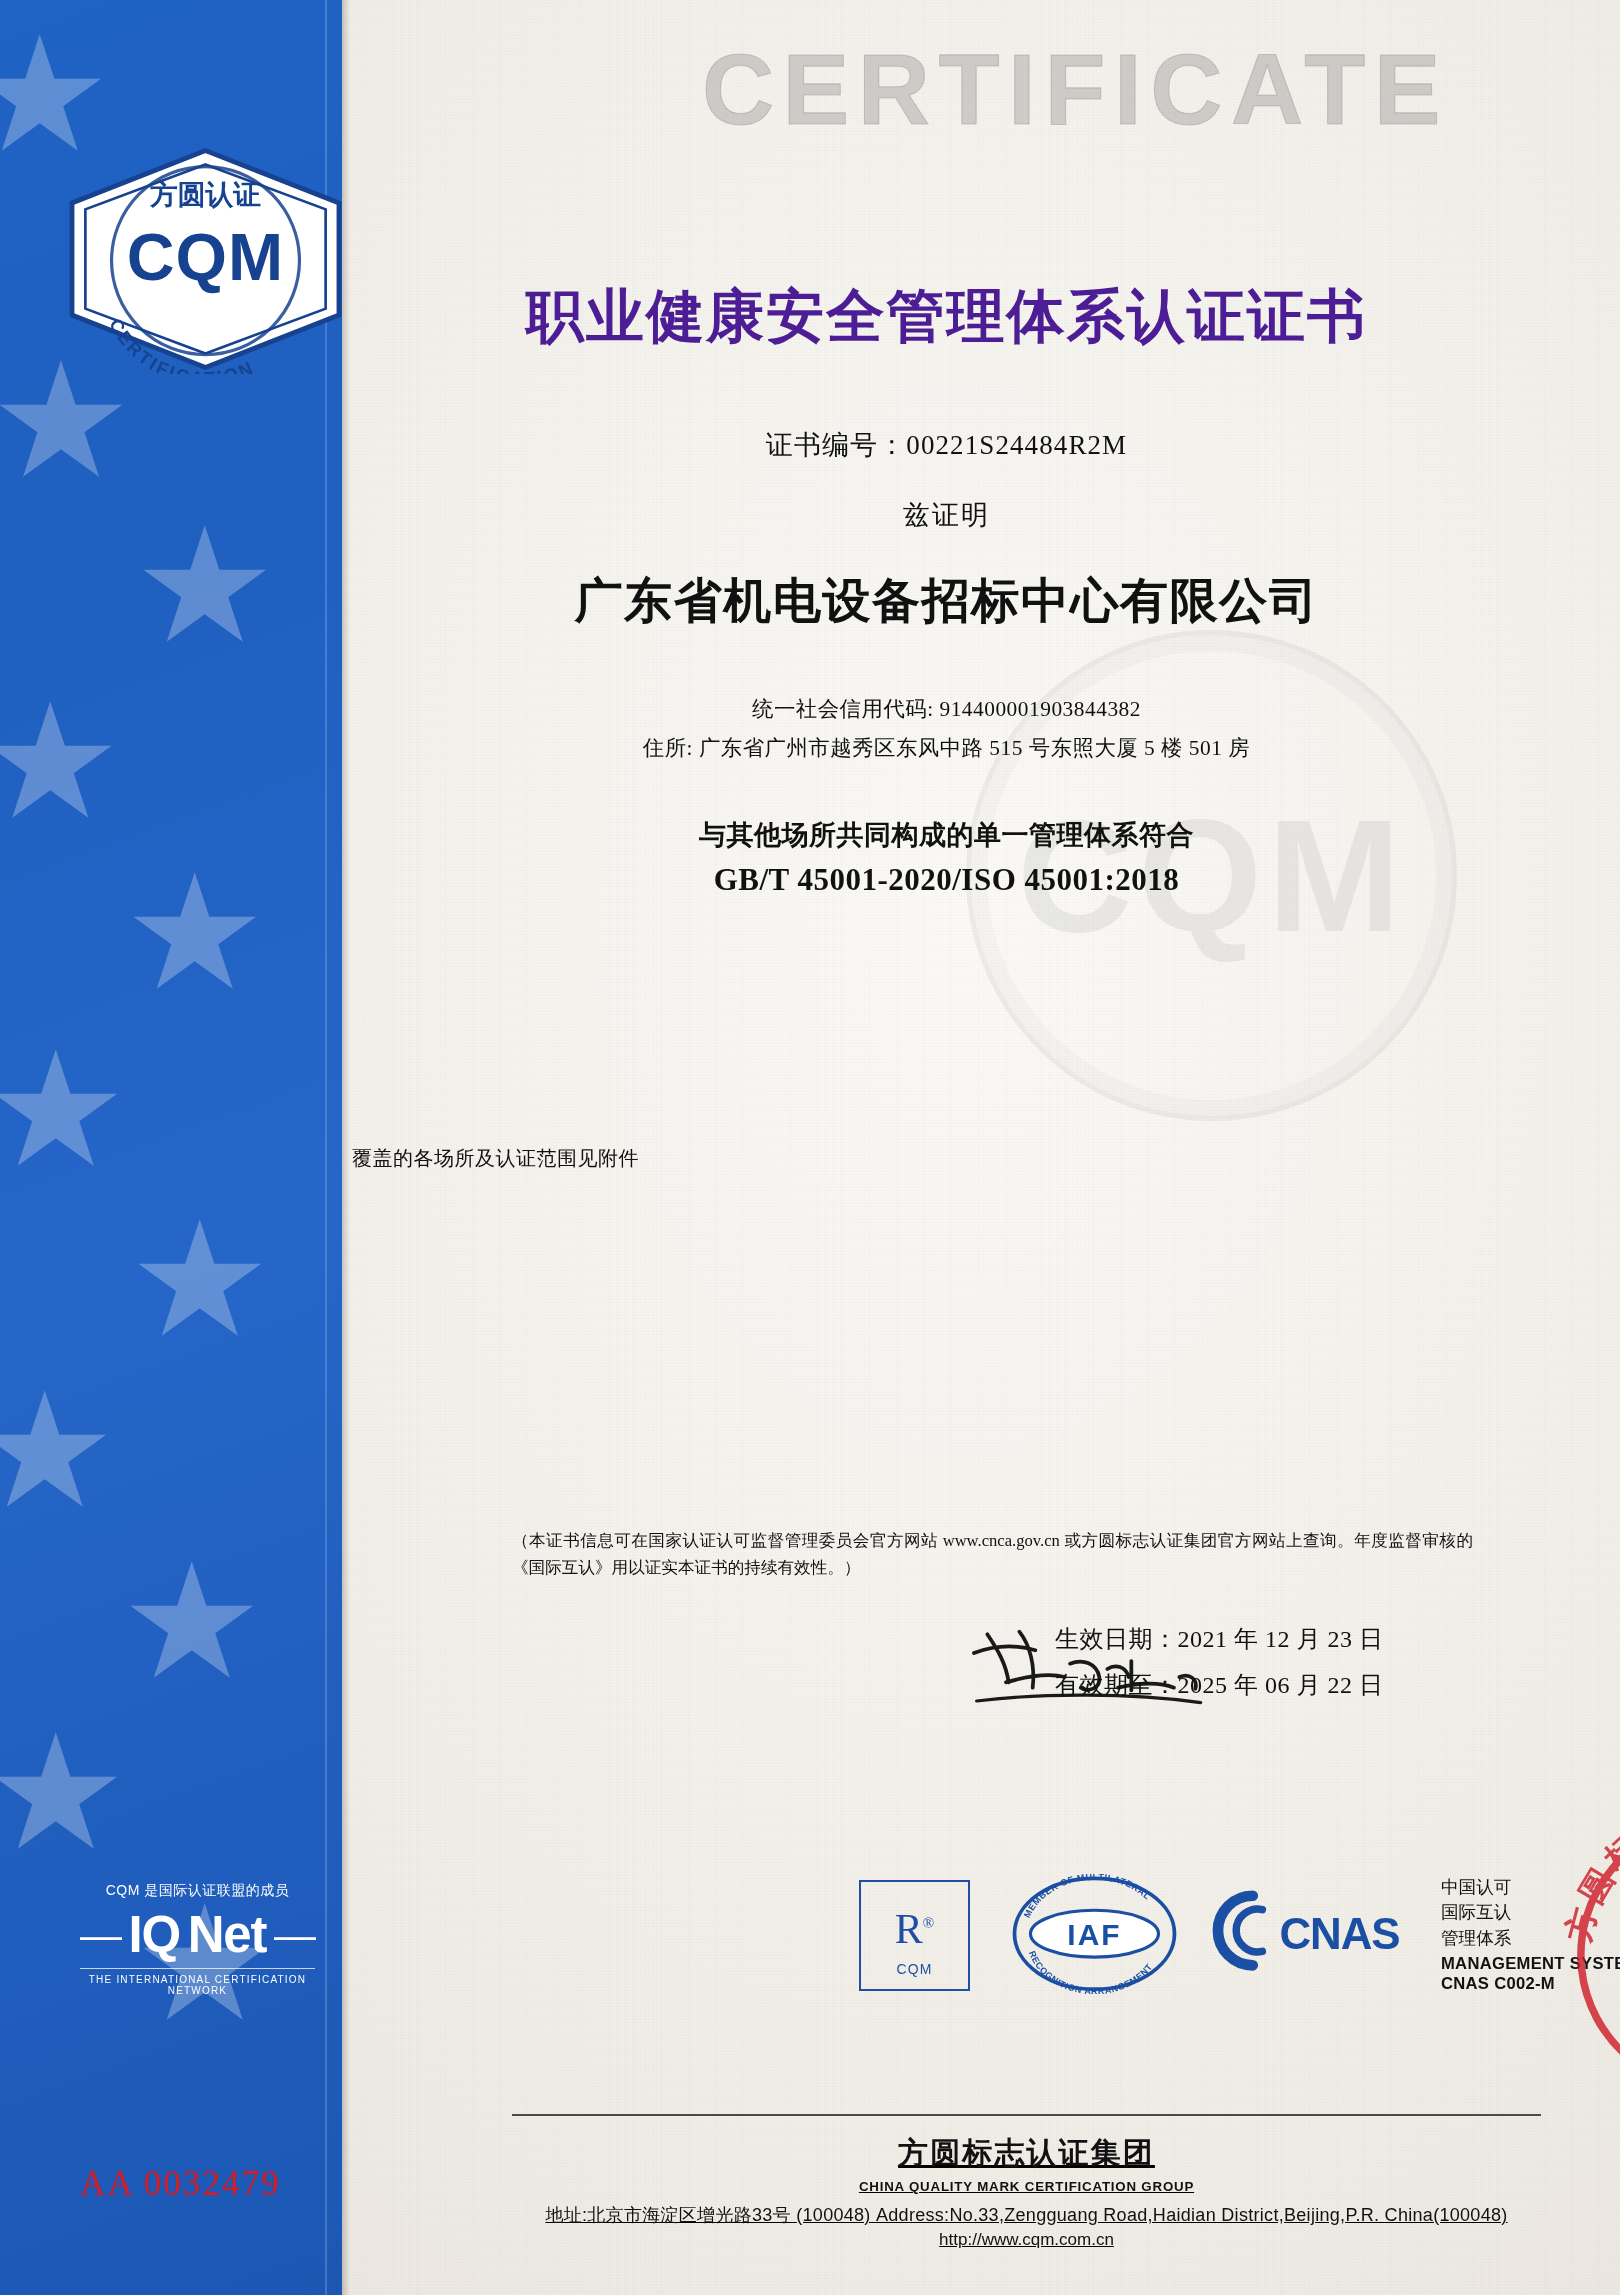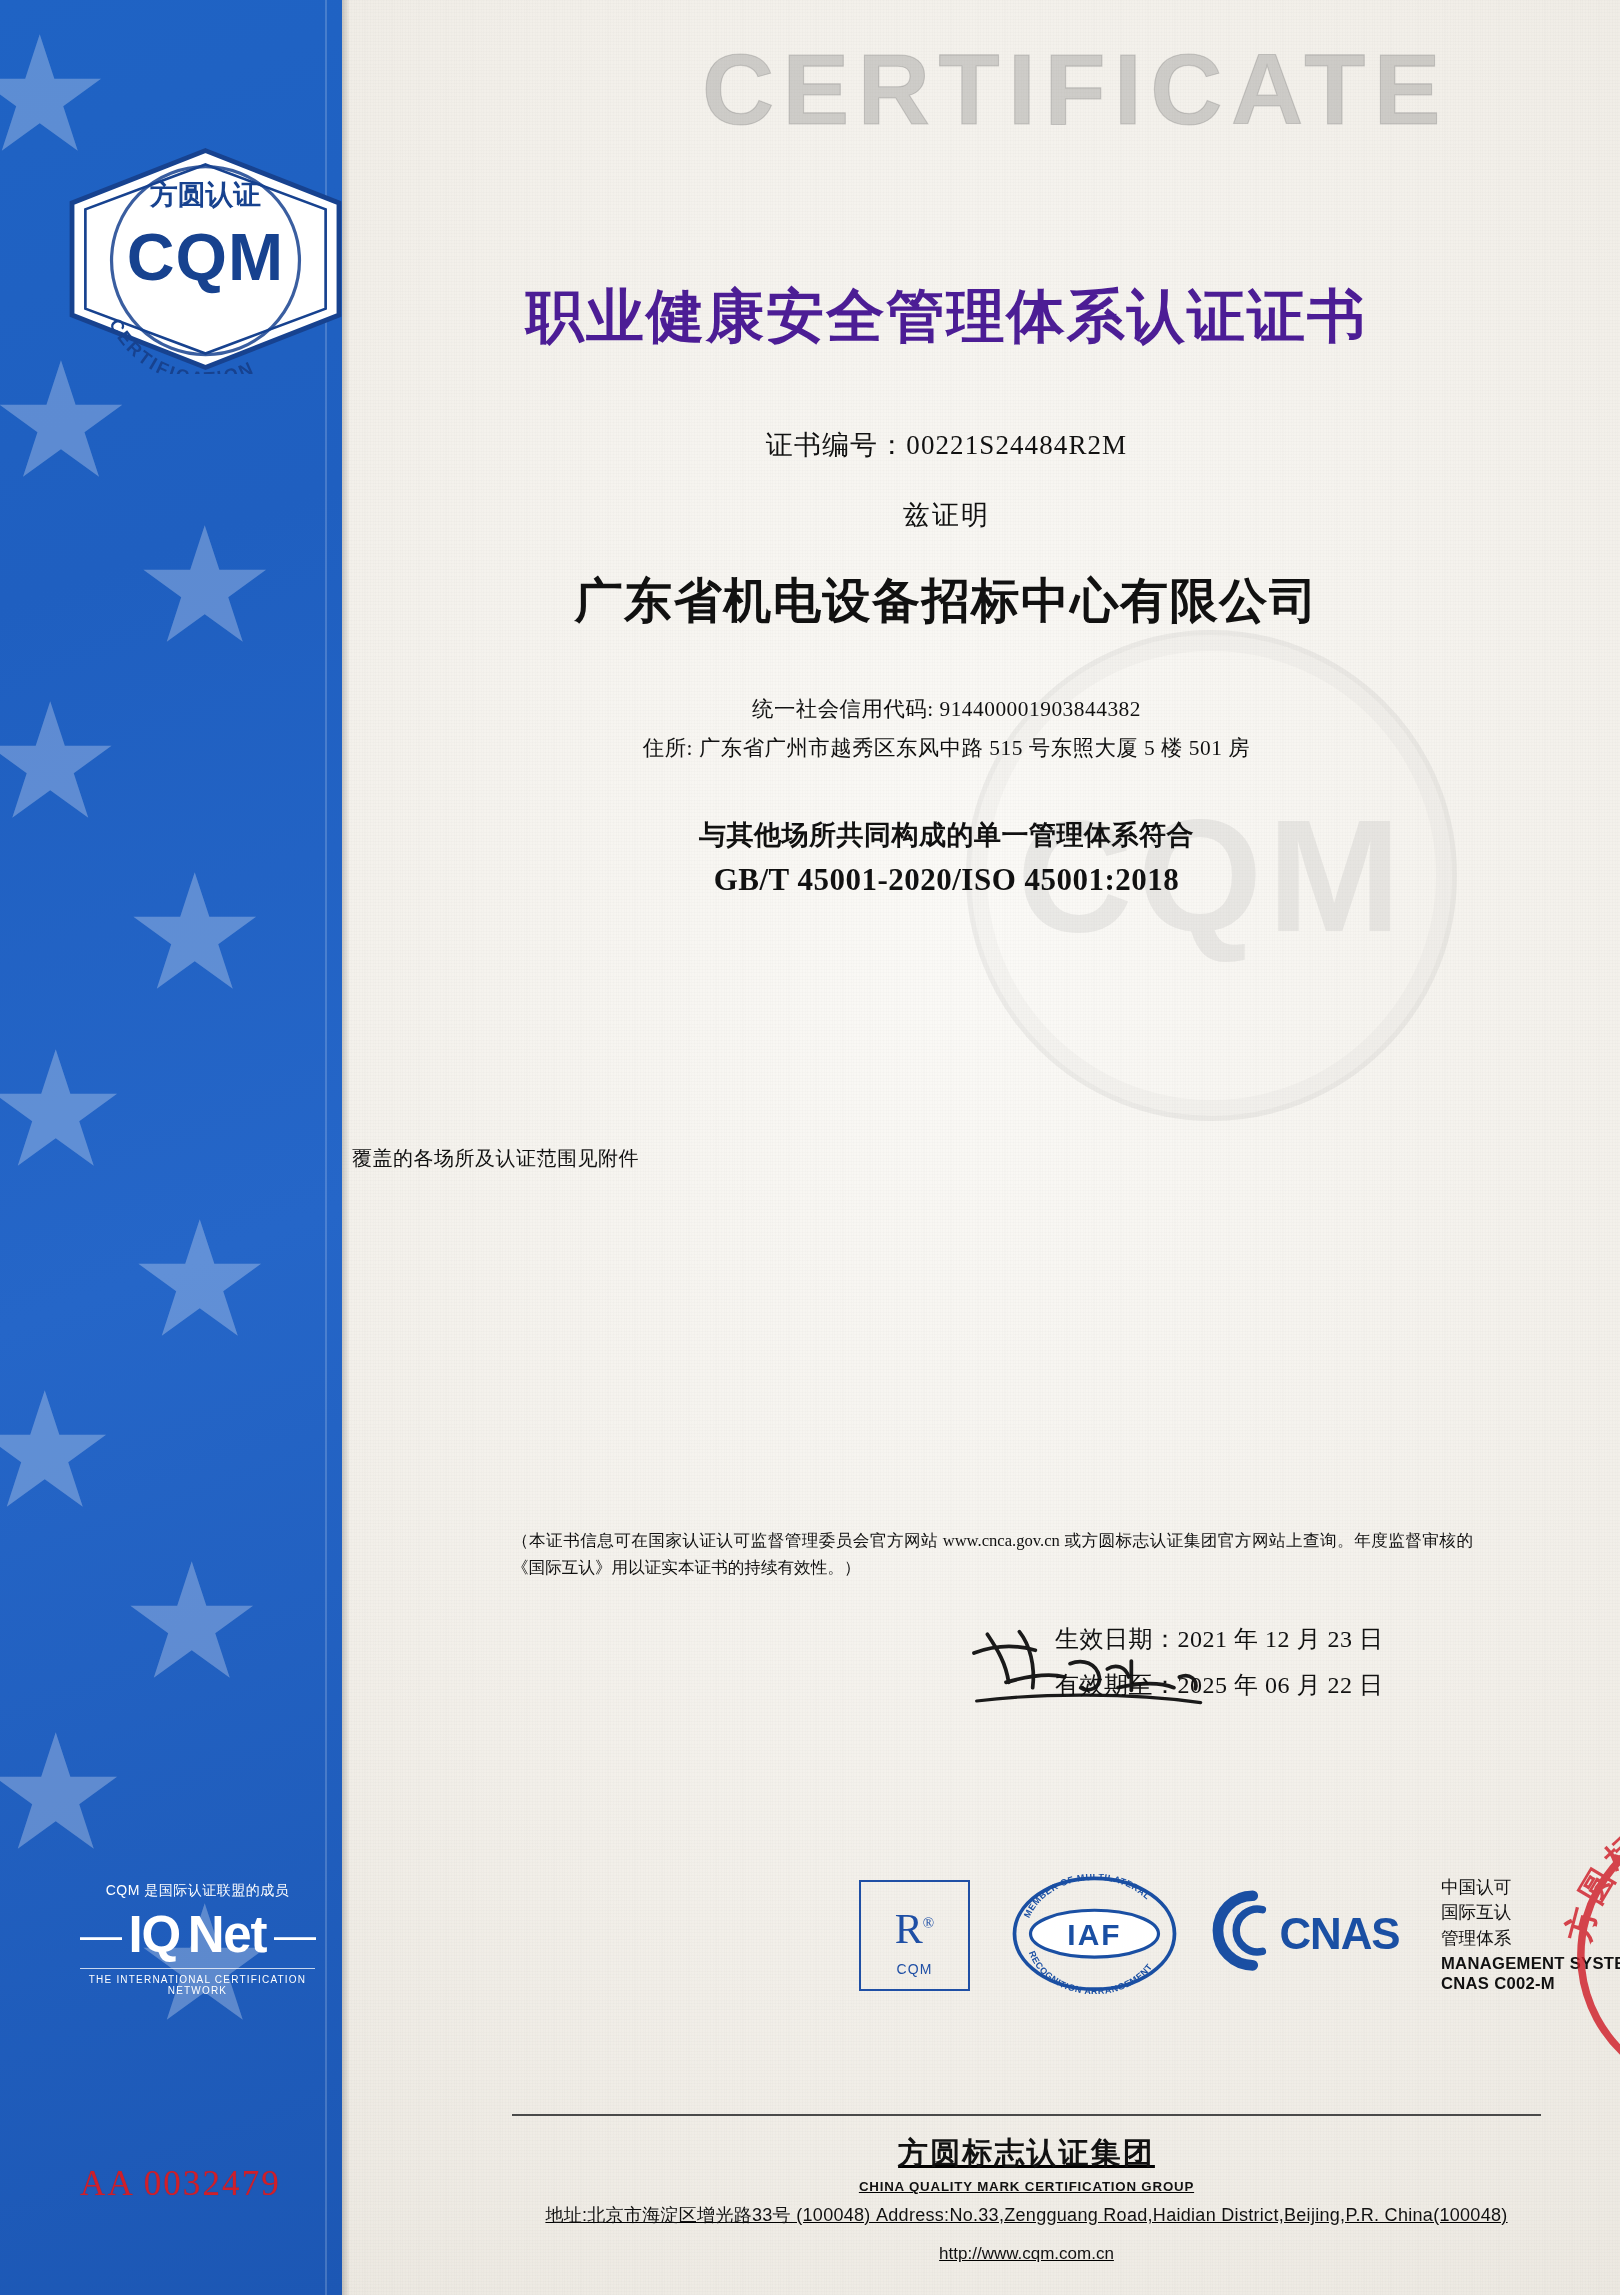--- a/index.html
+++ b/index.html
@@ -196,21 +196,21 @@
   .footer .orgen{
     font-family:"Liberation Sans",sans-serif;font-weight:bold;
     font-size:13.3px;letter-spacing:0.8px;color:#111;margin-top:4.3px;
   }
   .footer .addr-line{
     font-family:"Liberation Sans",sans-serif;
     font-size:18px;color:#111;margin-top:9.6px;letter-spacing:0.3px;
   }
   .footer .url{
     font-family:"Liberation Sans",sans-serif;
-    font-size:17px;color:#111;margin-top:17px;
+    font-size:17px;color:#111;margin-top:3px;
   }
 </style>
 </head>
 <body>
 
 <div class="page">
   <div class="paper-tex"></div>
 
   <div class="band">
     <div class="stars">

